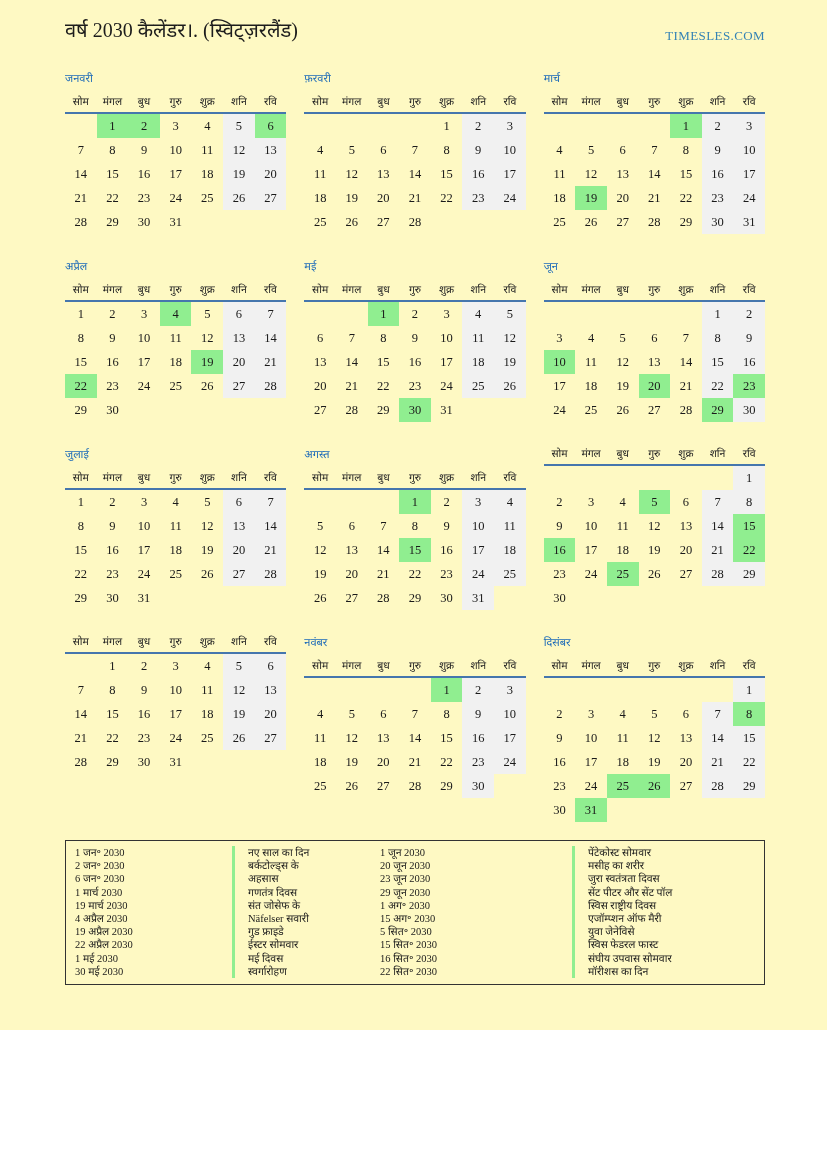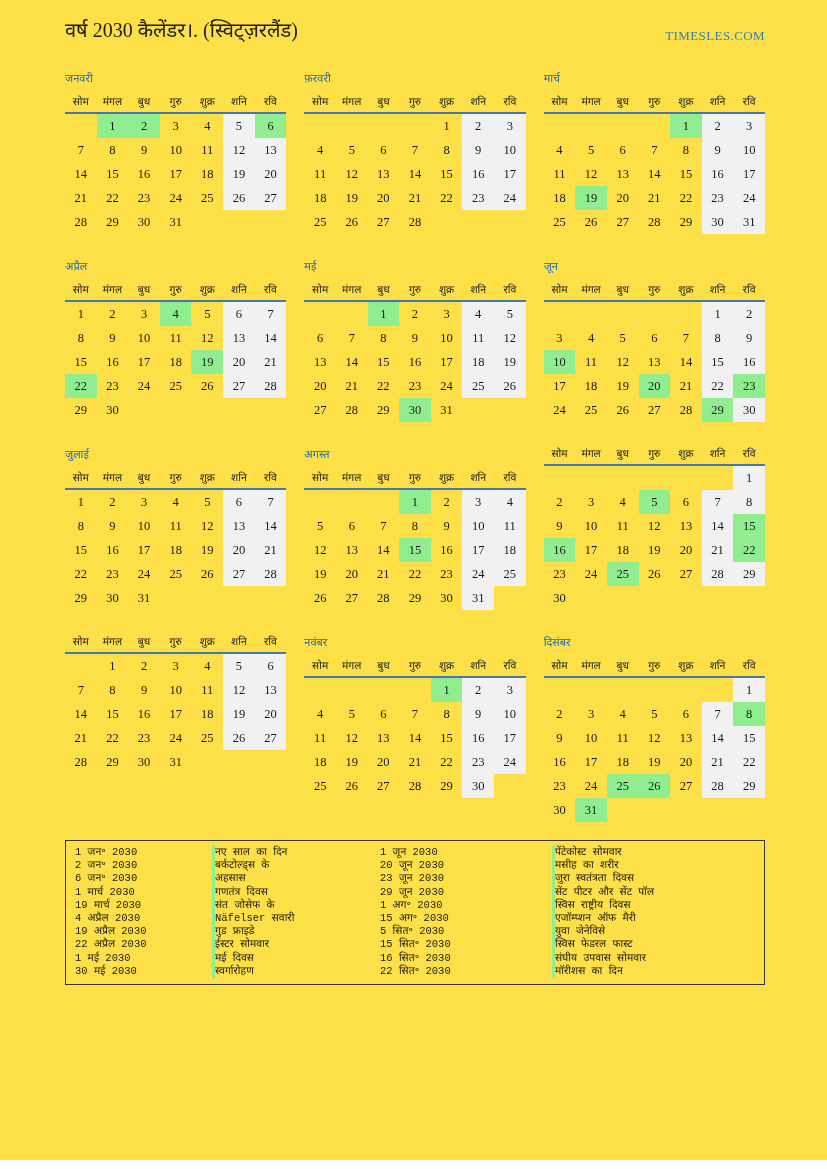--- a/index.html
+++ b/index.html
@@ -1,17 +1,17 @@
 <!DOCTYPE html>
 <html style="--blue: #1c6ab8; --rule: #4576ad; --weekend: #f1f1f1; --green: #90ee90; --site: #3583b5;"><head>
 <meta charset="utf-8">
 <style>
   html,body{margin:0;padding:0;background:#fff;}
   .page{
-    width:827px;height:1160px;background:#fde047;position:relative;
+    width:827px;height:1030px;background:#fef9c3;position:relative;
     font-family:"Liberation Serif","DejaVu Serif",serif;color:#1a1a1a;
     overflow:hidden;
   }
   .header{display:flex;justify-content:space-between;align-items:flex-start;
     padding:16px 62px 0 65px;}
   .title{font-size:20px;color:#1c1c1c;}
   .site{font-size:13px;letter-spacing:.4px;color:var(--site,#3583b5);
     margin-top:12px;text-decoration:none;cursor:pointer;}
   .months{margin:24px 62px 0 65px;display:grid;
     grid-template-columns:repeat(3,1fr);column-gap:18px;row-gap:22px;
@@ -21,28 +21,28 @@
   .weekdays{display:grid;grid-template-columns:repeat(7,1fr);}
   .weekday{text-align:center;font-size:10.5px;line-height:13px;
     padding:3px 0 4px;color:#222;}
   .rule{height:2px;background:var(--rule,#4576ad);}
   .days{display:grid;grid-template-columns:repeat(7,1fr);grid-auto-rows:24px;}
   .day{display:flex;align-items:center;justify-content:center;
     font-size:12.5px;color:#1a1a1a;}
   .day.weekend{background:var(--weekend,#f1f1f1);}
   .day.holiday{background:var(--green,#90ee90);}
   .legend{margin:18px 62px 0 65px;border:1.5px solid #333;
-    padding:5px 8px 6px 6px;display:flex;font-family:Liberation Mono, monospace;}
+    padding:5px 8px 6px 6px;display:flex;}
   .legend-group{display:grid;grid-auto-rows:13.2px;align-content:start;}
   .legend-group.g1{grid-template-columns:140px 165px;}
   .legend-group.g2{grid-template-columns:175px 1fr;flex:1;}
   .legend-date{font-size:10.5px;line-height:13px;padding-left:3px;
     white-space:nowrap;}
   .legend-name{font-size:10.5px;line-height:13px;white-space:nowrap;
-    border-left:3px solid var(--green,#90ee90);padding-left:0;}
+    border-left:3px solid var(--green,#90ee90);padding-left:13px;margin-left:20px;}
 </style>
 </head>
 <body>
 
 <div class="page">
   <div class="header">
     <div class="title">वर्ष 2030 कैलेंडर।. (स्विट्ज़रलैंड)</div>
     <a class="site">TIMESLES.COM</a>
   </div>
 

